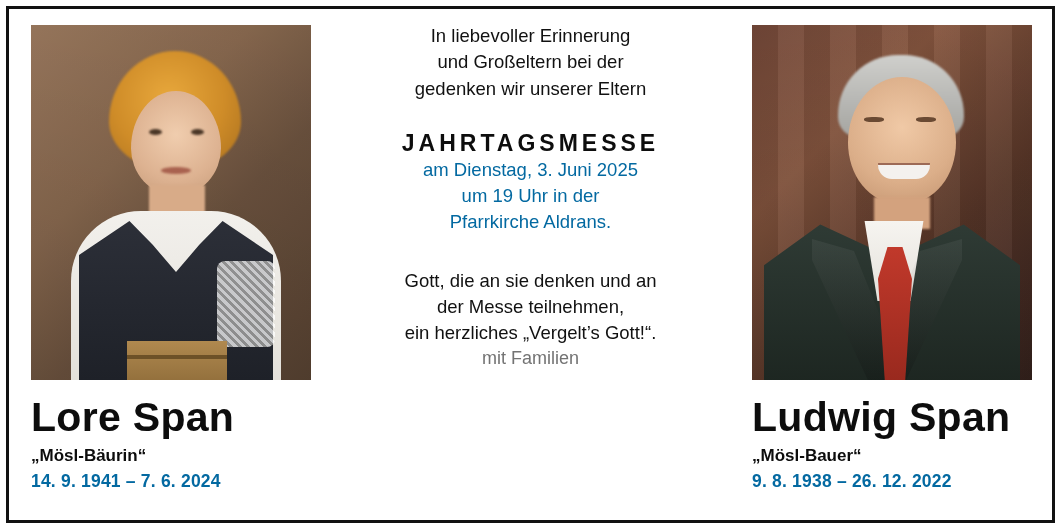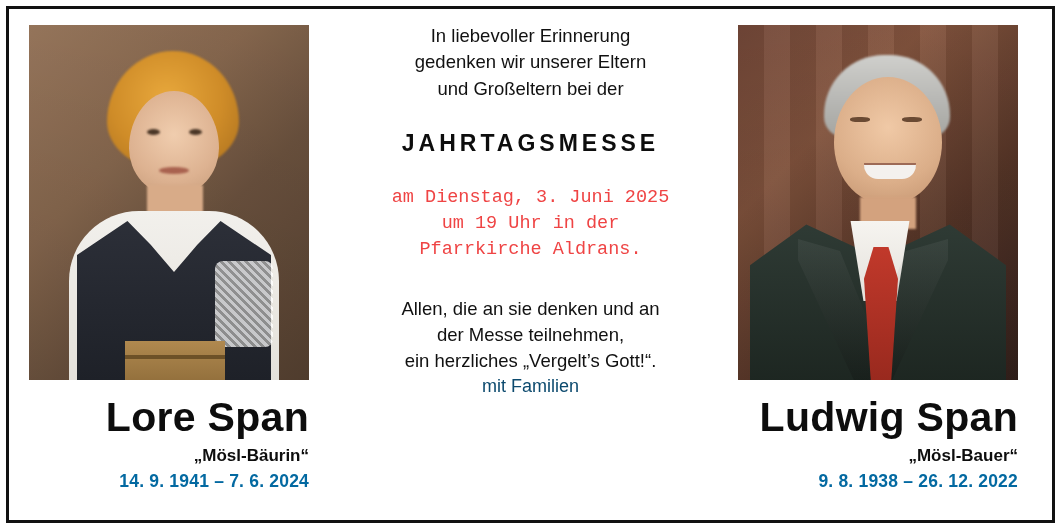--- a/index.html
+++ b/index.html
@@ -37,21 +37,21 @@
     display: flex;
     flex-direction: row;
     align-items: stretch;
     box-sizing: border-box;
   }
 
   
   .col {
     display: flex;
     flex-direction: column;
-    align-items: flex-end;
+    align-items: flex-start;
     box-sizing: border-box;
   }
   .col-left {
     width: 312px;
     padding: 16px 12px 6px 22px;
   }
   .col-center {
     flex: 1;
     padding: 14px 8px 6px 8px;
     align-items: center;
@@ -274,43 +274,41 @@
     font-weight: bold;
     letter-spacing: 4px;
     text-align: center;
     margin-top: 28px;
     color: #0d0d0d;
   }
   .center-when {
     font-size: 18.5px;
     line-height: 1.42;
     text-align: center;
-    margin-top: 28px;
-    color: #ef4444;
-    font-family: Liberation Mono, monospace;
+    color: #0369a1;
   }
   .center-thanks {
     font-size: 18.5px;
     line-height: 1.42;
     text-align: center;
     margin-top: 32px;
     color: #111111;
   }
   .family {
     font-size: 19px;
     font-weight: bold;
     text-align: center;
     margin-top: 34px;
     color: #0d0d0d;
   }
   .family-sub {
     font-size: 18px;
     text-align: left;
     margin-top: 2px;
-    color: #0c4a6e;
+    color: #737373;
   }
   .place-date {
     font-size: 18.5px;
     text-align: center;
     margin-top: 36px;
     color: #111111;
   }
 </style>
 </head>
 <body>
@@ -335,34 +333,34 @@
         <div class="w-apron-line"></div>
       </div>
       <div class="name">Lore Span</div>
       <div class="nickname">„Mösl-Bäurin“</div>
       <div class="dates">14. 9. 1941 – 7. 6. 2024</div>
     </div>
 
     <div class="col col-center">
       <div class="center-intro">
         <div>In liebevoller Erinnerung</div>
+        <div>und Großeltern bei der</div>
         <div>gedenken wir unserer Eltern</div>
-        <div>und Großeltern bei der</div>
       </div>
 
       <div class="headline">JAHRTAGSMESSE</div>
 
       <div class="center-when">
         <div>am Dienstag, 3. Juni 2025</div>
         <div>um 19 Uhr in der</div>
         <div>Pfarrkirche Aldrans.</div>
       </div>
 
       <div class="center-thanks">
-        <div>Allen, die an sie denken und an</div>
+        <div>Gott, die an sie denken und an</div>
         <div>der Messe teilnehmen,</div>
         <div>ein herzliches „Vergelt’s Gott!“.</div>
       </div>
 
       <div class="family-sub">mit Familien</div>
 
     </div>
 
     <div class="col col-right">
       <div class="photo photo-right">

